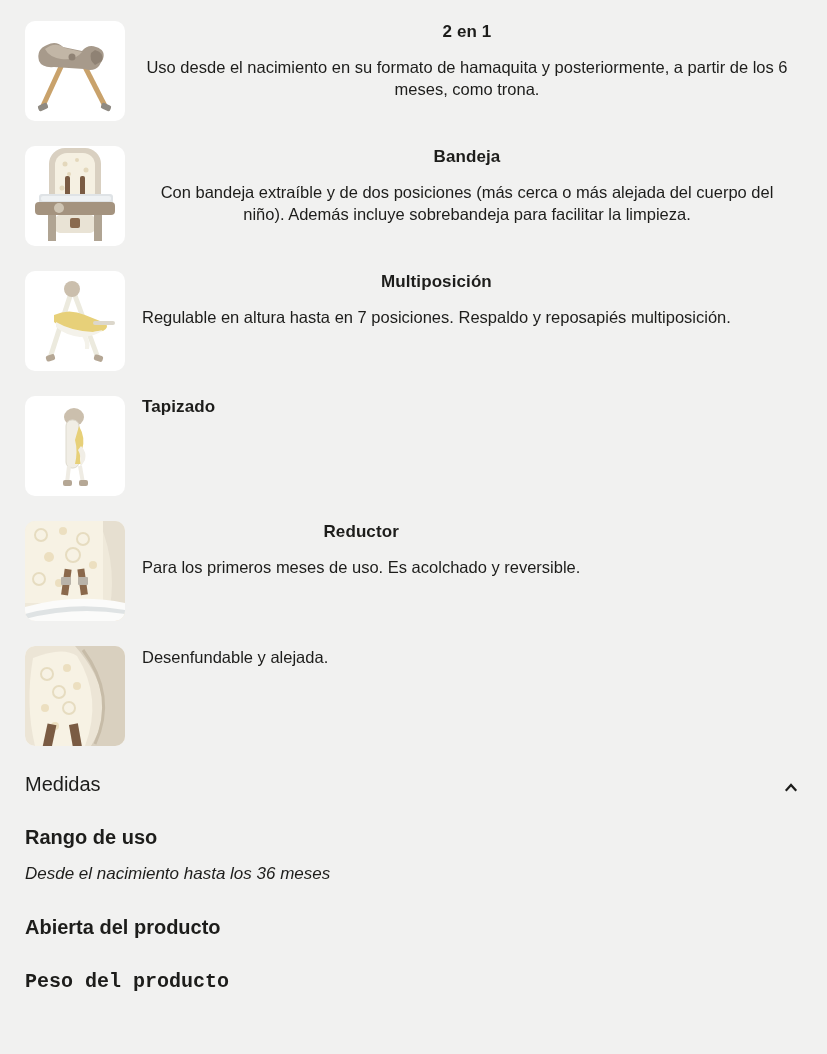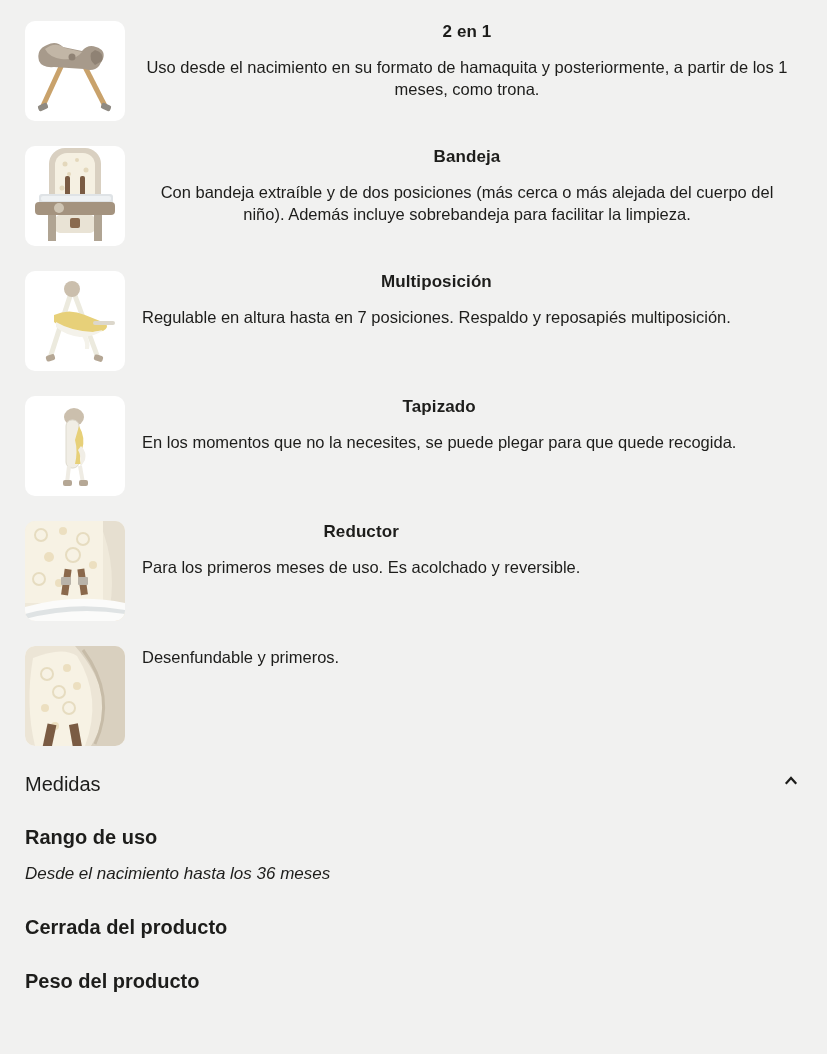--- a/index.html
+++ b/index.html
@@ -20,28 +20,28 @@
     background: #ffffff; border-radius: 10px; overflow: hidden;
   }
   .thumb svg { display: block; width: 100%; height: 100%; }
   .feature-text { padding-top: 1px; max-width: 650px; }
   .feature-title { margin: 0 0 15px; font-size: 17px; font-weight: bold; letter-spacing: .1px; }
   .feature-desc { margin: 0; font-size: 16.5px; line-height: 21.5px; }
 
   
   .accordion { margin-top: 17px; }
   .accordion-header {
-    display: flex; align-items: flex-start; justify-content: space-between;
+    display: flex; align-items: flex-end; justify-content: space-between;
     cursor: pointer; padding: 2px 3px 2px 0;
   }
   .accordion-title { font-size: 20px; font-weight: normal; }
   .chevron { width: 16px; height: 16px; display: inline-flex; align-items: center; justify-content: center; }
   .accordion-body { padding-top: 28px; }
   .spec-group { margin-bottom: 31px; }
-  .spec-group:last-child { margin-bottom: 12px; }
+  .spec-group:last-child { margin-bottom: 12px; font-family: Liberation Mono, monospace; }
   .spec-label { margin: 0 0 14px; font-size: 20px; font-weight: bold; }
   .spec-value { margin: 0; font-size: 17px; line-height: 22px; font-style: italic; }
 </style>
 </head>
 <body>
 
 <div class="page">
 
   <div class="feature-row">
     <div class="thumb">
@@ -51,21 +51,21 @@
         <rect x="13" y="83" width="10" height="6" rx="2" fill="#8f8a82" transform="rotate(-24 18 86)"></rect>
         <rect x="76" y="83" width="10" height="6" rx="2" fill="#8f8a82" transform="rotate(24 81 86)"></rect>
         <path d="M14 40 Q11 28 22 24 Q31 19 38 26 L57 30 Q63 23 71 26 Q81 29 78 38 L74 45 Q69 51 59 48 L29 46 Q17 47 14 40 Z" fill="#a79a8b"></path>
         <path d="M20 28 Q30 20 40 27 L57 31 Q50 40 36 38 Q24 36 20 28 Z" fill="#c2b6a6"></path>
         <path d="M70 29 Q80 32 77 40 L70 44 Q64 39 66 32 Z" fill="#8f8274"></path>
         <circle cx="47" cy="36" r="3.5" fill="#8f8274"></circle>
       </svg>
     </div>
     <div class="feature-text">
       <h3 class="feature-title">2 en 1</h3>
-      <p class="feature-desc">Uso desde el nacimiento en su formato de hamaquita y posteriormente, a partir de los 1 meses, como trona.</p>
+      <p class="feature-desc">Uso desde el nacimiento en su formato de hamaquita y posteriormente, a partir de los 6 meses, como trona.</p>
     </div>
   </div>
 
   <div class="feature-row">
     <div class="thumb">
       <svg viewBox="0 0 100 100">
         <rect x="24" y="2" width="52" height="62" rx="16" fill="#d9d0c1"></rect>
         <rect x="30" y="7" width="40" height="52" rx="12" fill="#f5f0e2"></rect>
         <circle cx="40" cy="18" r="2.5" fill="#e4d8bc"></circle>
           <circle cx="52" cy="14" r="2" fill="#e4d8bc"></circle>
@@ -119,21 +119,20 @@
         <path d="M54 30 Q61 42 57 54 Q54 62 56 68 L50 68 Q53 55 50 44 Z" fill="#e7d079"></path>
         <path d="M56 50 Q62 56 60 64 L55 72 Q57 60 53 54 Z" fill="#f1eee6"></path>
         <line x1="44" y1="70" x2="42" y2="87" stroke="#efece4" stroke-width="4"></line>
         <line x1="55" y1="70" x2="58" y2="87" stroke="#efece4" stroke-width="4"></line>
         <rect x="38" y="84" width="9" height="6" rx="2" fill="#b5a795"></rect>
         <rect x="54" y="84" width="9" height="6" rx="2" fill="#b5a795"></rect>
       </svg>
     </div>
     <div class="feature-text">
       <h3 class="feature-title">Tapizado</h3>
-      <p class="feature-desc">En los momentos que no la necesites, se puede plegar para que quede recogida.</p>
     </div>
   </div>
 
   <div class="feature-row">
     <div class="thumb">
       <svg viewBox="0 0 100 100" preserveAspectRatio="none">
         <rect width="100" height="100" fill="#efe9da"></rect>
         <path d="M74 0 L100 0 L100 100 L82 100 Q95 50 74 0 Z" fill="#e6dfd0"></path>
         <rect x="0" y="0" width="78" height="82" fill="#f7f2e4"></rect>
         <circle cx="16" cy="14" r="6" fill="none" stroke="#e6dcc0" stroke-width="2"></circle>
@@ -170,42 +169,42 @@
         <circle cx="34" cy="46" r="6" fill="none" stroke="#e6dcc0" stroke-width="2"></circle>
         <circle cx="52" cy="40" r="4" fill="#ecdfc0"></circle>
         <circle cx="20" cy="62" r="4" fill="#ecdfc0"></circle>
         <circle cx="44" cy="62" r="6" fill="none" stroke="#e6dcc0" stroke-width="2"></circle>
         <circle cx="30" cy="80" r="4" fill="#ecdfc0"></circle>
         <rect x="20" y="78" width="9" height="24" fill="#7a5b43" transform="rotate(12 24 90)"></rect>
         <rect x="46" y="78" width="9" height="24" fill="#7a5b43" transform="rotate(-10 50 90)"></rect>
       </svg>
     </div>
     <div class="feature-text">
-      <p class="feature-desc">Desenfundable y primeros.</p>
+      <p class="feature-desc">Desenfundable y alejada.</p>
     </div>
   </div>
 
   <div class="accordion">
     <div class="accordion-header">
       <span class="accordion-title">Medidas</span>
       <span class="chevron">
         <svg viewBox="0 0 16 16" width="16" height="16">
           <polyline points="3.5,10 8,5 12.5,10" fill="none" stroke="#1d1d1b" stroke-width="2.2" stroke-linecap="square"></polyline>
         </svg>
       </span>
     </div>
 
     <div class="accordion-body">
       <div class="spec-group">
         <h4 class="spec-label">Rango de uso</h4>
         <p class="spec-value">Desde el nacimiento hasta los 36 meses</p>
       </div>
 
       <div class="spec-group">
-        <h4 class="spec-label">Cerrada del producto</h4>
+        <h4 class="spec-label">Abierta del producto</h4>
       </div>
 
       <div class="spec-group">
         <h4 class="spec-label">Peso del producto</h4>
 
       </div>
     </div>
   </div>
 
 </div>

